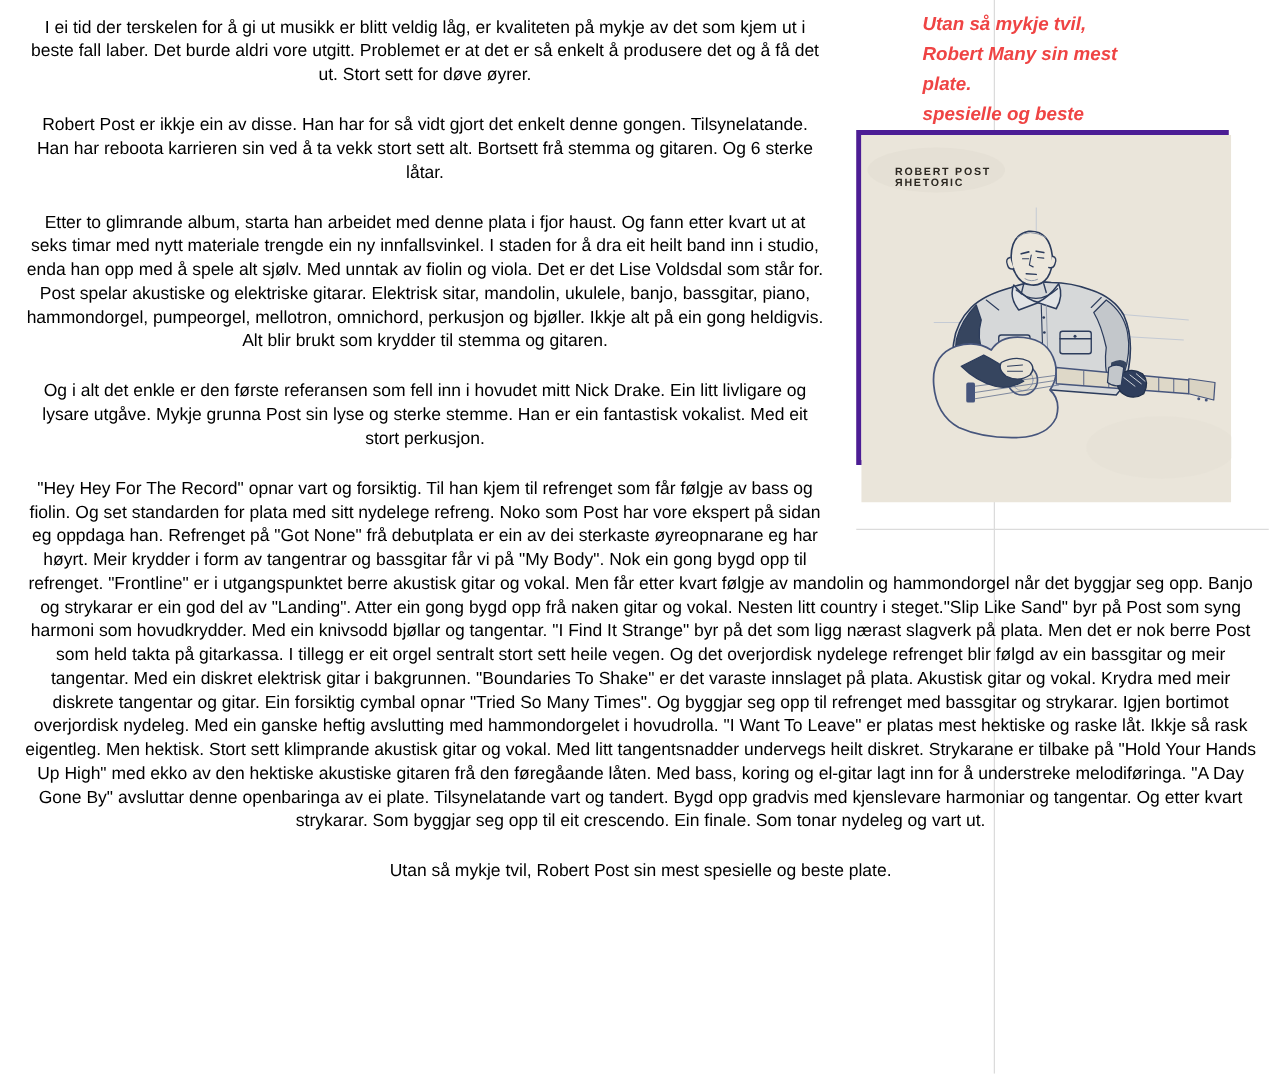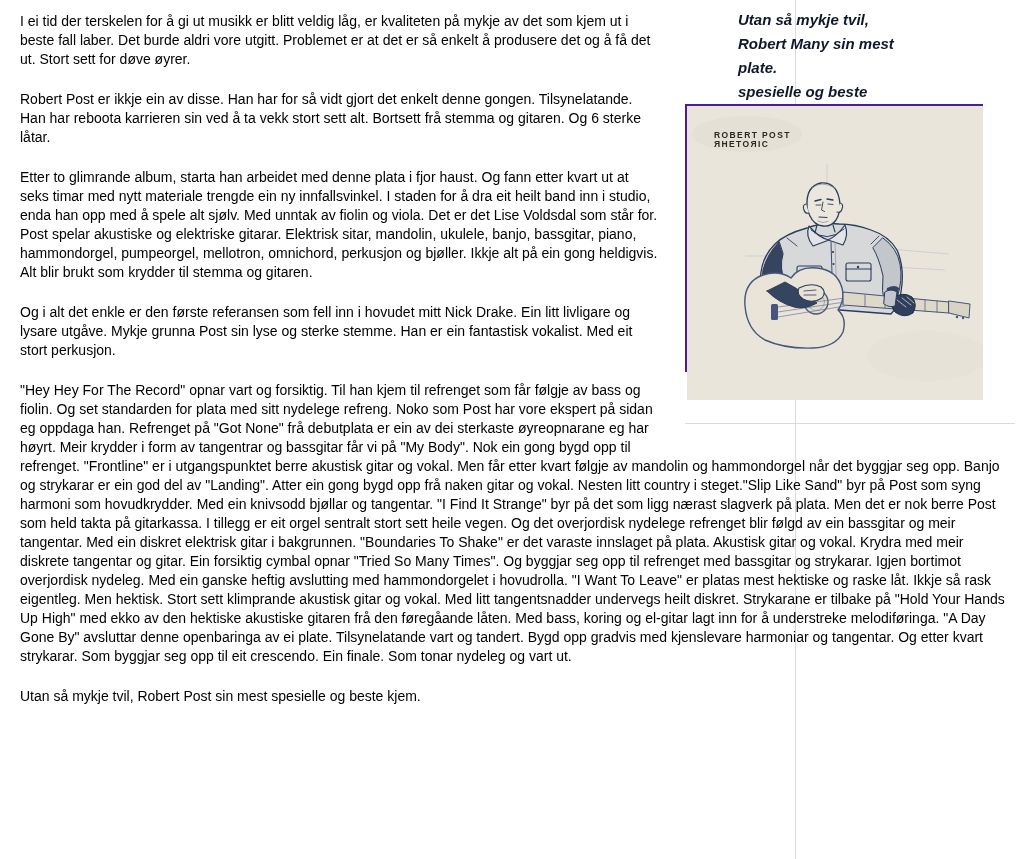--- a/index.html
+++ b/index.html
@@ -10,30 +10,30 @@
   }
   .page{position:relative;width:1021px;height:859px;overflow:hidden;}
   
   .vline{position:absolute;left:795px;top:0;width:1px;height:859px;background:#dbdbdb;}
   .hline{position:absolute;left:685px;top:423px;width:330px;height:1px;background:#dbdbdb;}
   .content{
     position:relative;z-index:1;
     padding:12px 16px 0 20px;
     font-size:14px;line-height:19px;
   }
-  .content p{margin:0 0 21px 0;}
+  .content p{margin:0 0 21px 0;text-align:center;}
   aside.sidebar{float:right;width:345px;height:445px;}
   blockquote.pullquote{
     margin:-4px 20px 0 78px;
     font-size:15px;line-height:24px;
-    font-weight:bold;font-style:italic;color:#0f172a;
+    font-weight:bold;font-style:italic;color:#ef4444;
   }
   .cover{
     margin:0 0 0 25px;width:298px;height:268px;
-    box-sizing:border-box;border:2px solid #4c1d95;
+    box-sizing:border-box;border:4px solid #4c1d95;
     background:#eae5da;
   }
   .cover svg{display:block;}
 </style>
 </head>
 <body>
 
 <div class="page">
 
   <div class="vline"></div>
@@ -149,16 +149,16 @@
           </g>
         </svg>
       </div>
     </aside>
 
     <p>I ei tid der terskelen for å gi ut musikk er blitt veldig låg, er kvaliteten på mykje av det som kjem ut i beste fall laber. Det burde aldri vore utgitt. Problemet er at det er så enkelt å produsere det og å få det ut. Stort sett for døve øyrer.</p>
     <p>Robert Post er ikkje ein av disse. Han har for så vidt gjort det enkelt denne gongen. Tilsynelatande. Han har reboota karrieren sin ved å ta vekk stort sett alt. Bortsett frå stemma og gitaren. Og 6 sterke låtar.</p>
     <p>Etter to glimrande album, starta han arbeidet med denne plata i fjor haust. Og fann etter kvart ut at seks timar med nytt materiale trengde ein ny innfallsvinkel. I staden for å dra eit heilt band inn i studio, enda han opp med å spele alt sjølv. Med unntak av fiolin og viola. Det er det Lise Voldsdal som står for. Post spelar akustiske og elektriske gitarar. Elektrisk sitar, mandolin, ukulele, banjo, bassgitar, piano, hammondorgel, pumpeorgel, mellotron, omnichord, perkusjon og bjøller. Ikkje alt på ein gong heldigvis. Alt blir brukt som krydder til stemma og gitaren.</p>
     <p>Og i alt det enkle er den første referansen som fell inn i hovudet mitt Nick Drake. Ein litt livligare og lysare utgåve. Mykje grunna Post sin lyse og sterke stemme. Han er ein fantastisk vokalist. Med eit stort perkusjon.</p>
     <p>"Hey Hey For The Record" opnar vart og forsiktig. Til han kjem til refrenget som får følgje av bass og fiolin. Og set standarden for plata med sitt nydelege refreng. Noko som Post har vore ekspert på sidan eg oppdaga han. Refrenget på "Got None" frå debutplata er ein av dei sterkaste øyreopnarane eg har høyrt. Meir krydder i form av tangentrar og bassgitar får vi på "My Body". Nok ein gong bygd opp til refrenget. "Frontline" er i utgangspunktet berre akustisk gitar og vokal. Men får etter kvart følgje av mandolin og hammondorgel når det byggjar seg opp. Banjo og strykarar er ein god del av "Landing". Atter ein gong bygd opp frå naken gitar og vokal. Nesten litt country i steget."Slip Like Sand" byr på Post som syng harmoni som hovudkrydder. Med ein knivsodd bjøllar og tangentar. "I Find It Strange" byr på det som ligg nærast slagverk på plata. Men det er nok berre Post som held takta på gitarkassa. I tillegg er eit orgel sentralt stort sett heile vegen. Og det overjordisk nydelege refrenget blir følgd av ein bassgitar og meir tangentar. Med ein diskret elektrisk gitar i bakgrunnen. "Boundaries To Shake" er det varaste innslaget på plata. Akustisk gitar og vokal. Krydra med meir diskrete tangentar og gitar. Ein forsiktig cymbal opnar "Tried So Many Times". Og byggjar seg opp til refrenget med bassgitar og strykarar. Igjen bortimot overjordisk nydeleg. Med ein ganske heftig avslutting med hammondorgelet i hovudrolla. "I Want To Leave" er platas mest hektiske og raske låt. Ikkje så rask eigentleg. Men hektisk. Stort sett klimprande akustisk gitar og vokal. Med litt tangentsnadder undervegs heilt diskret. Strykarane er tilbake på "Hold Your Hands Up High" med ekko av den hektiske akustiske gitaren frå den føregåande låten. Med bass, koring og el-gitar lagt inn for å understreke melodiføringa. "A Day Gone By" avsluttar denne openbaringa av ei plate. Tilsynelatande vart og tandert. Bygd opp gradvis med kjenslevare harmoniar og tangentar. Og etter kvart strykarar. Som byggjar seg opp til eit crescendo. Ein finale. Som tonar nydeleg og vart ut.</p>
-    <p>Utan så mykje tvil, Robert Post sin mest spesielle og beste kjem.</p>
+    <p>Utan så mykje tvil, Robert Post sin mest spesielle og beste plate.</p>
 
   </div>
 </div>
 
 </body></html>

